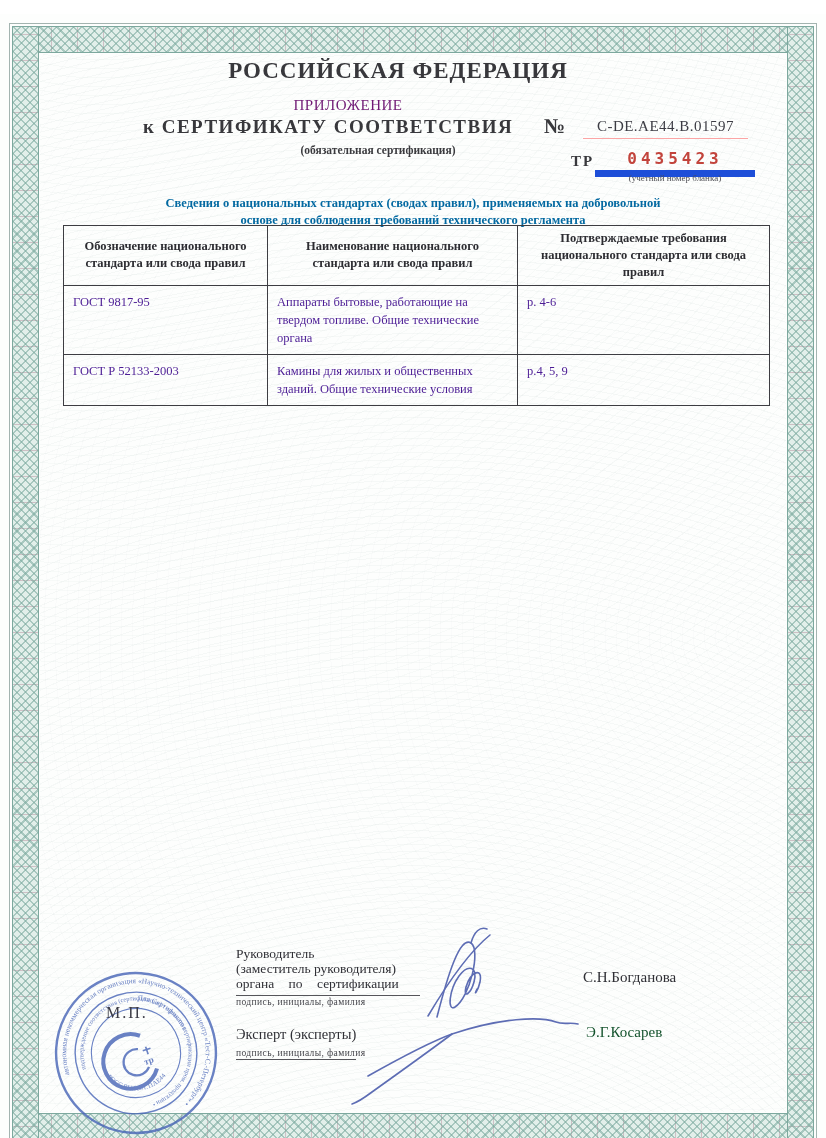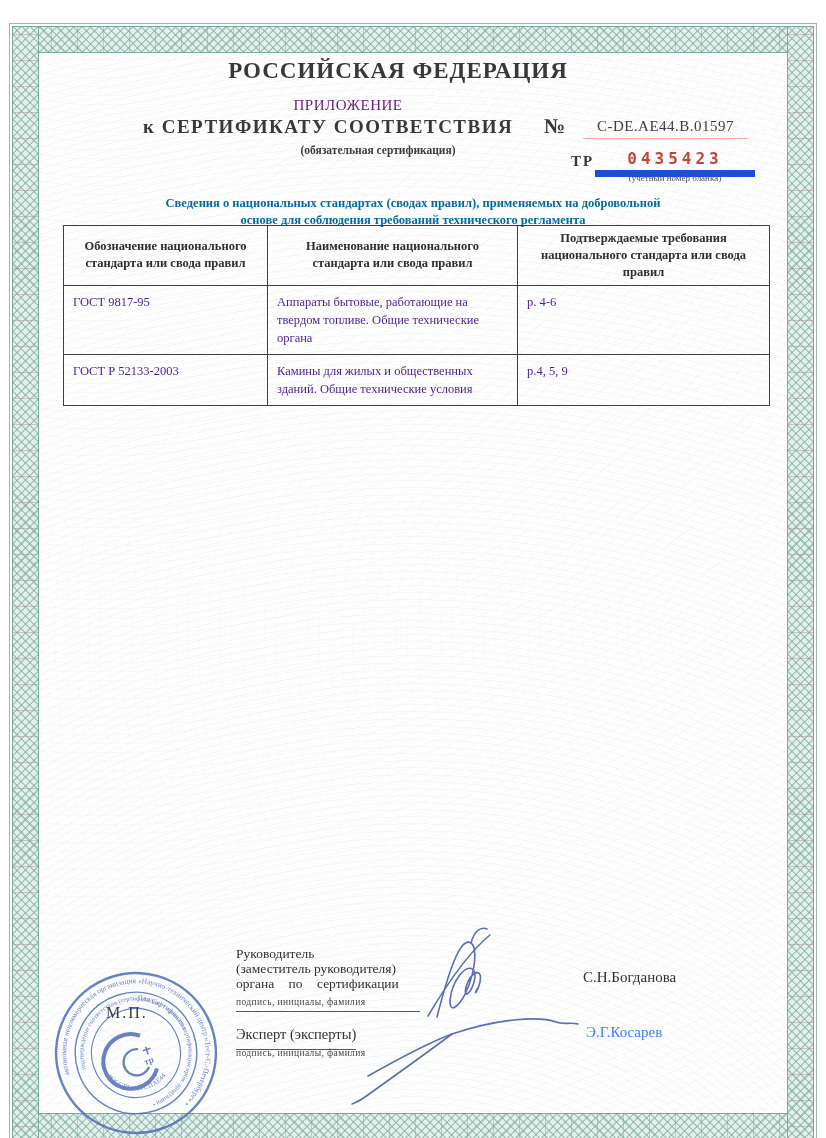--- a/index.html
+++ b/index.html
@@ -54,26 +54,26 @@
   .intro{left:0;right:0;top:181px;text-align:center;font-size:12.5px;font-weight:bold;line-height:1.35;color:#0369a1;}
 
   table.std{position:absolute;left:63px;top:211px;width:706px;border-collapse:collapse;table-layout:fixed;}
   table.std th, table.std td{border:1px solid #3d3d42;font-family:"Liberation Serif", serif;}
   table.std th{font-size:12.5px;font-weight:bold;text-align:center;vertical-align:middle;padding:4px 8px;line-height:1.35;height:44px;color:#2d2d32;}
   table.std td{font-size:12.5px;text-align:left;vertical-align:top;padding:7px 9px;line-height:1.45;color:#4c1d95;}
   tr.r1 td{height:46px;} tr.r2 td{height:32px;}
 
   .sig-line1{left:236px;top:932px;font-size:13.5px;color:#303036;}
   .sig-line2{left:236px;top:947px;font-size:13.5px;color:#303036;}
-  .sig-line3{left:236px;top:962px;width:184px;font-size:13.5px;word-spacing:11px;border-bottom:1px solid #55555a;padding-bottom:19px;color:#303036;}
+  .sig-line3{left:236px;top:962px;width:184px;font-size:13.5px;word-spacing:11px;border-bottom:1px solid #55555a;padding-bottom:3px;color:#303036;}
   .sig-caption1{left:236px;top:983px;font-size:9.5px;letter-spacing:.4px;color:#46464c;}
-  .expert-label{left:236px;top:1012px;font-size:14.5px;border-bottom:1px solid #55555a;padding-bottom:6px;color:#303036;}
+  .expert-label{left:236px;top:1012px;font-size:14.5px;border-bottom:1px solid #55555a;padding-bottom:16px;color:#303036;}
   .sig-caption2{left:236px;top:1034px;font-size:9.5px;letter-spacing:.4px;color:#46464c;}
   .name-head{left:583px;top:955px;font-size:15px;color:#2f2f35;}
-  .name-expert{left:586px;top:1010px;font-size:15px;color:#3b82f6;}
+  .name-expert{left:586px;top:1010px;font-size:15px;color:#14532d;}
 
   .mp-label{left:106px;top:990px;font-size:16px;letter-spacing:2px;color:#3c3c46;z-index:6;}
   .stamp-svg{left:50px;top:953px;z-index:4;opacity:.82;}
   .sig-overlay{left:0;top:0;z-index:5;pointer-events:none;}
 </style>
 </head>
 <body>
 
 <div class="page">
 

